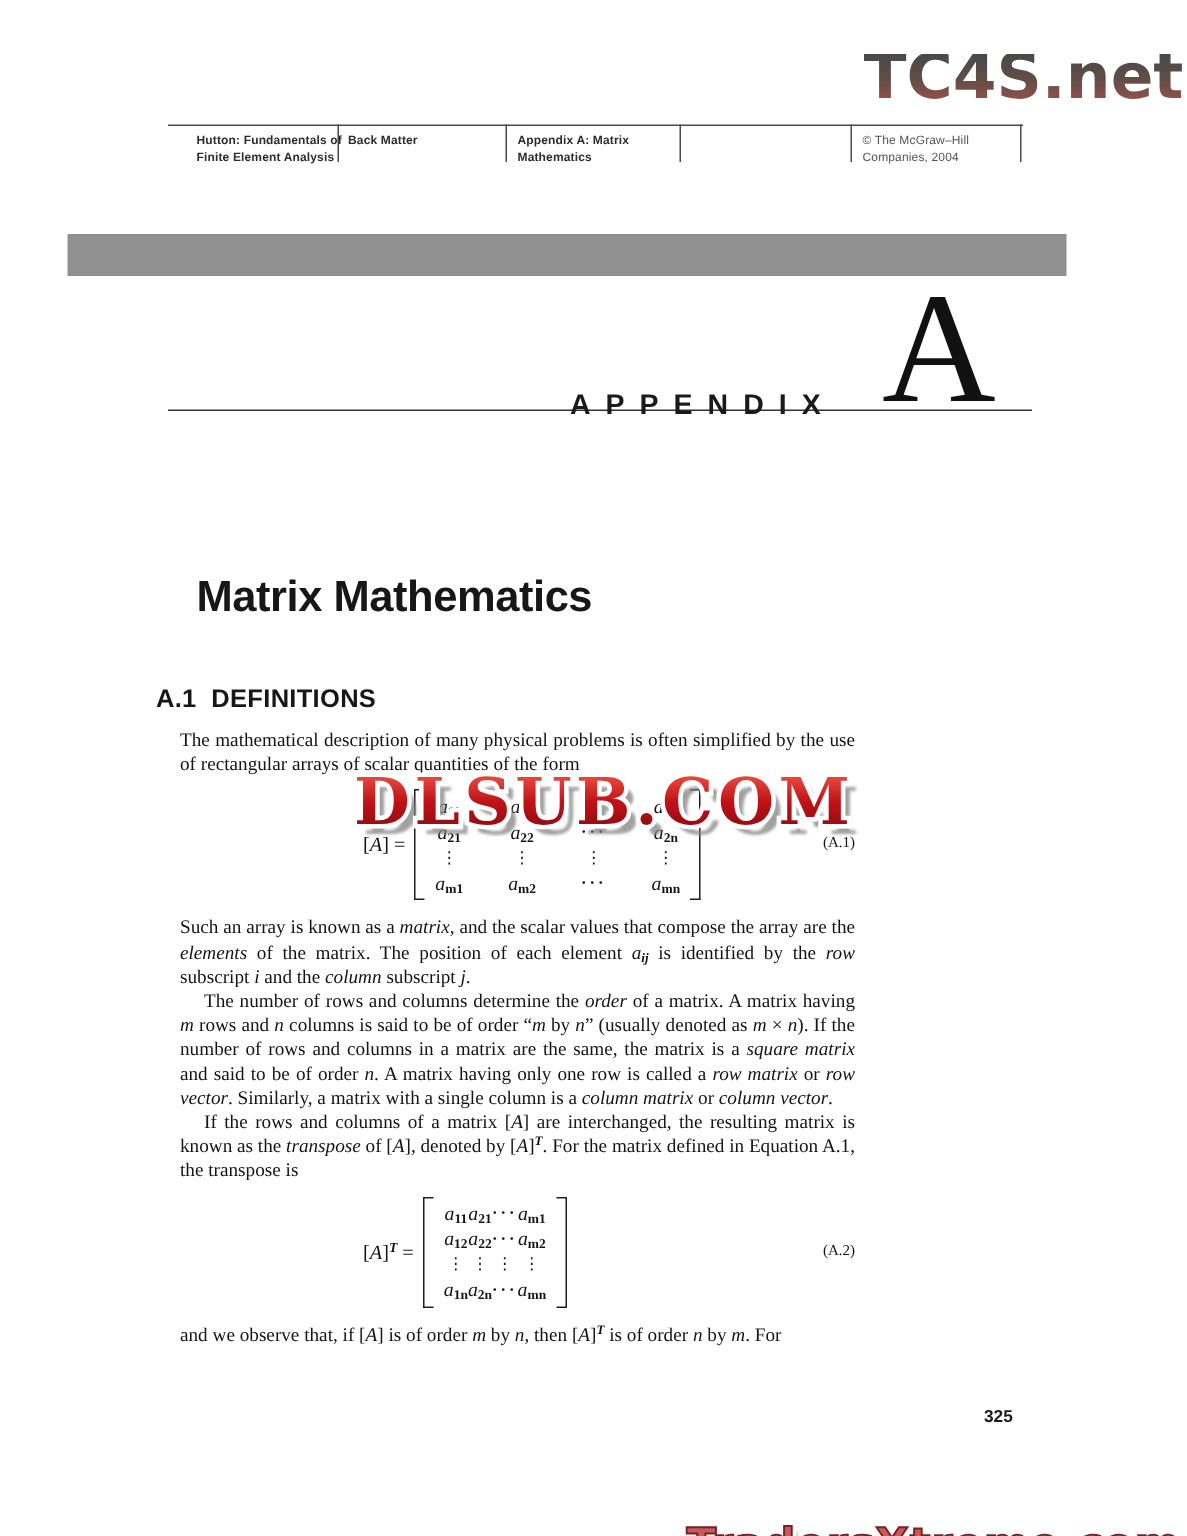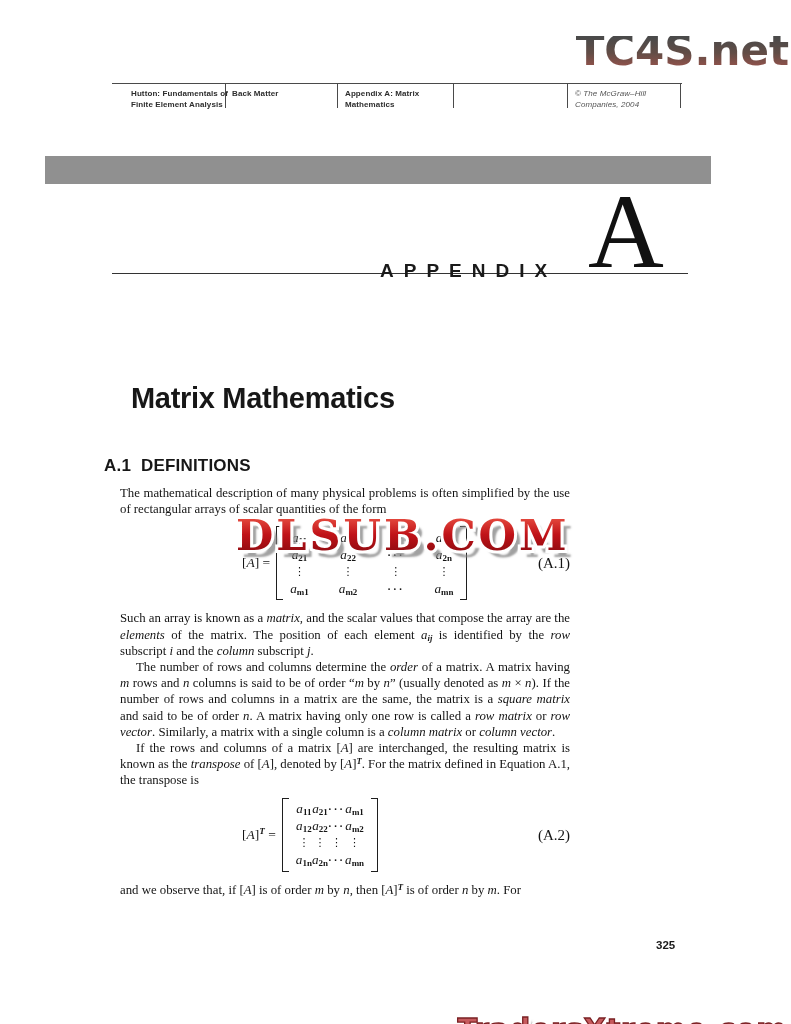--- a/index.html
+++ b/index.html
@@ -19,21 +19,21 @@
   }
 
   
   .header-rule { position:absolute; left:112px; top:47px; width:570px; height:1px; background:#4a4a4a; }
   .tick { position:absolute; top:47px; width:1px; height:25px; background:#4a4a4a; }
   .h-col {
     position:absolute; top:52px; font:700 8px/11px "Liberation Sans", sans-serif;
     color:#2d2d2d; letter-spacing:.1px;
   }
   .h-col span { display:block; }
-  .h-copy { font-weight:400; color:#555;font-style:italic; }
+  .h-copy { font-weight:400; color:#555; }
 
   
   .gray-bar { position:absolute; left:45px; top:120px; width:666px; height:28px; background:#909090; }
 
   
   .appendix-rule { position:absolute; left:112px; top:237px; width:576px; height:1px; background:#333; }
   .appendix-label {
     position:absolute; left:380px; top:225px;
     font:700 19px/1 "Liberation Sans", sans-serif; letter-spacing:10px; color:#1a1a1a;
   }
@@ -74,21 +74,21 @@
   .br.r { border:1.5px solid #1e1e1e; border-left:none; }
   .mgrid {
     display:grid; grid-template-columns:repeat(4,auto);
     row-gap:1px; align-items:center; justify-items:center; padding:3px 7px;
   }
   .g1 { column-gap:30px; }
   .g2 { column-gap:0; }
   .mcell { font-size:13.2px; line-height:16px; white-space:nowrap; }
   .mcell.vd { font-family:"DejaVu Sans", sans-serif; font-size:11px; }
   .mcell.cd { letter-spacing:2px; font-weight:700; font-size:11px; }
-  .eq-label { position:absolute; right:0; top:50%; transform:translateY(-50%); font-size:15px; }
+  .eq-label { position:absolute; right:0; top:50%; transform:translateY(-50%); font-size:10px; }
 
   
   .wm-mid { position:absolute; left:116px; top:-10px; z-index:4;
             font:700 43px/1 "DejaVu Serif", serif; letter-spacing:3px; }
   .wm-mid .layer { display:block; white-space:nowrap; }
   .wm-mid-base {
     color:#b00d12; -webkit-text-stroke:6px #ffffff;
     text-shadow:6px 7px 2px rgba(130,130,130,.75);
   }
   .wm-mid-topfill {

